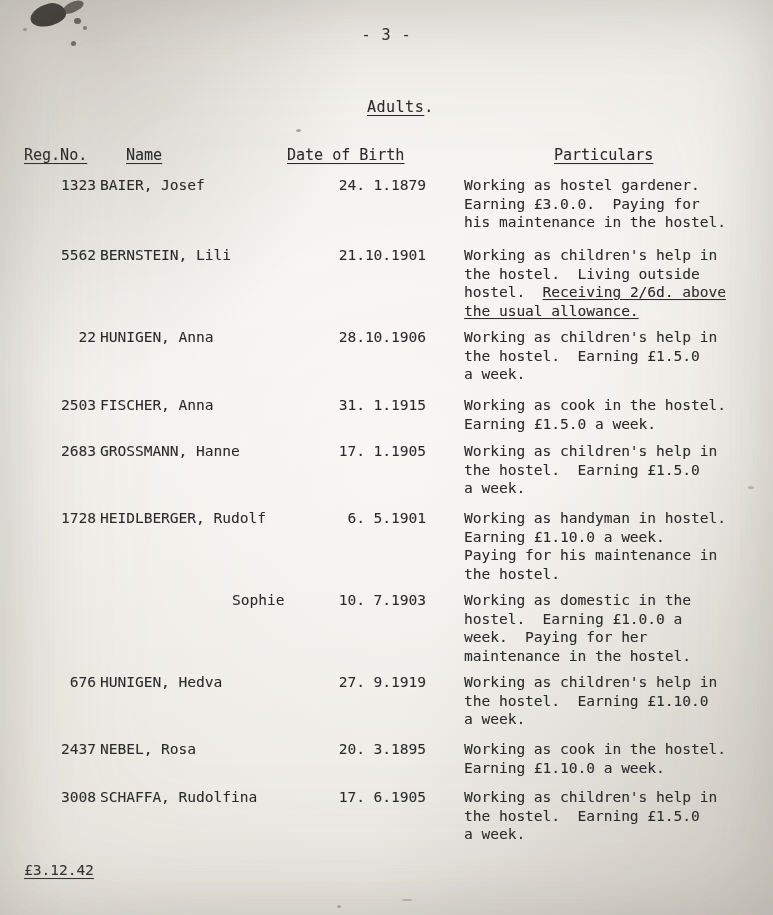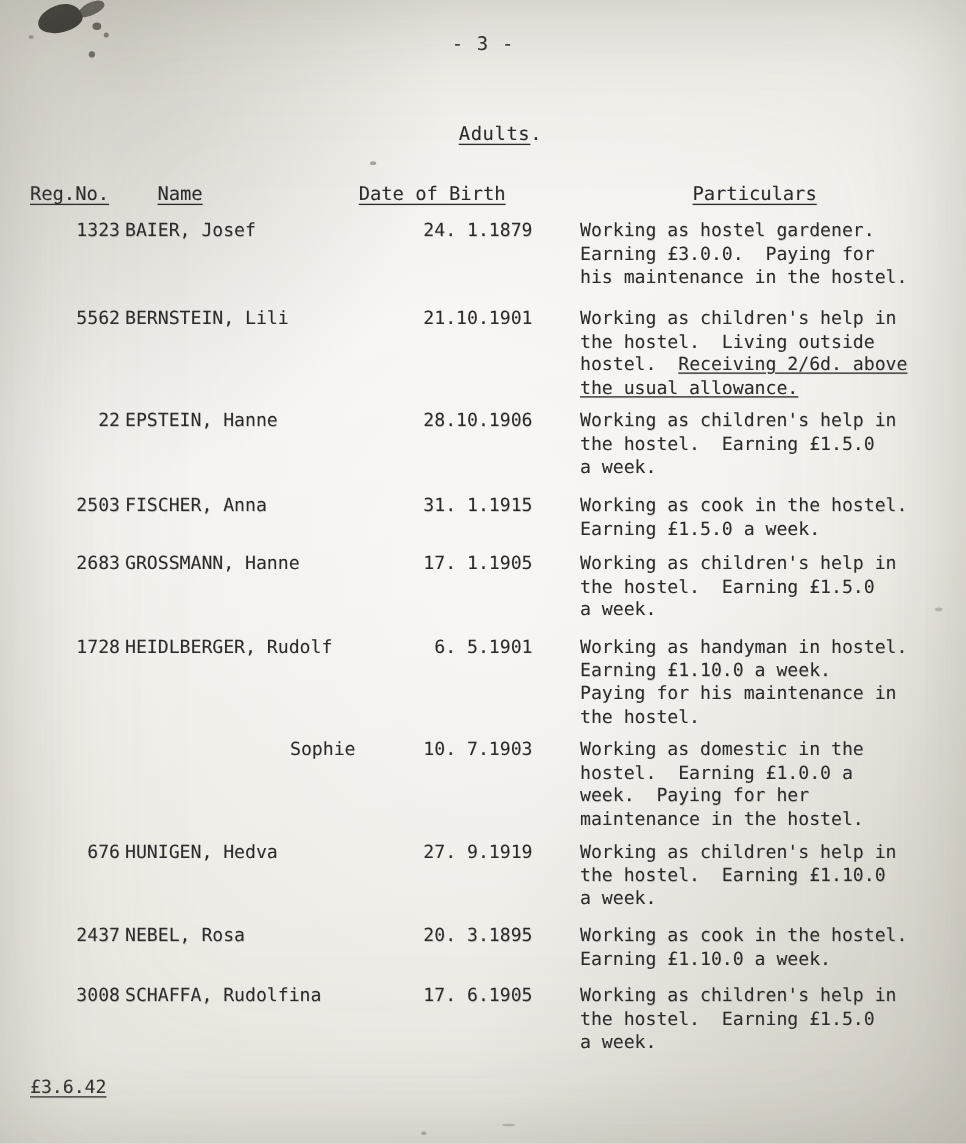--- a/index.html
+++ b/index.html
@@ -196,21 +196,21 @@
         <div class="cell c-reg">5562</div>
         <div class="cell c-name">BERNSTEIN, Lili</div>
         <div class="cell c-dob">21.10.1901</div>
         <div class="cell c-part"><span>Working as children's help in
 the hostel.  Living outside
 hostel.  </span><span class="ul">Receiving 2/6d. above
 the usual allowance.</span></div>
       </div>
       <div class="row" style="position: absolute; top: 152px;">
         <div class="cell c-reg">22</div>
-        <div class="cell c-name">EPSTEIN, Hanne</div>
+        <div class="cell c-name">HUNIGEN, Anna</div>
         <div class="cell c-dob">28.10.1906</div>
         <div class="cell c-part">Working as children's help in
 the hostel.  Earning £1.5.0
 a week.</div>
       </div>
       <div class="row" style="position: absolute; top: 220px;">
         <div class="cell c-reg">2503</div>
         <div class="cell c-name">FISCHER, Anna</div>
         <div class="cell c-dob">31. 1.1915</div>
         <div class="cell c-part">Working as cook in the hostel.
@@ -260,16 +260,16 @@
       <div class="row" style="position: absolute; top: 612px;">
         <div class="cell c-reg">3008</div>
         <div class="cell c-name">SCHAFFA, Rudolfina</div>
         <div class="cell c-dob">17. 6.1905</div>
         <div class="cell c-part">Working as children's help in
 the hostel.  Earning £1.5.0
 a week.</div>
       </div>
     </div>
 
-  <div class="footer-date">£3.6.42</div>
+  <div class="footer-date">£3.12.42</div>
 </div>
 
 <div class="vignette"></div>
 
 </body></html>

